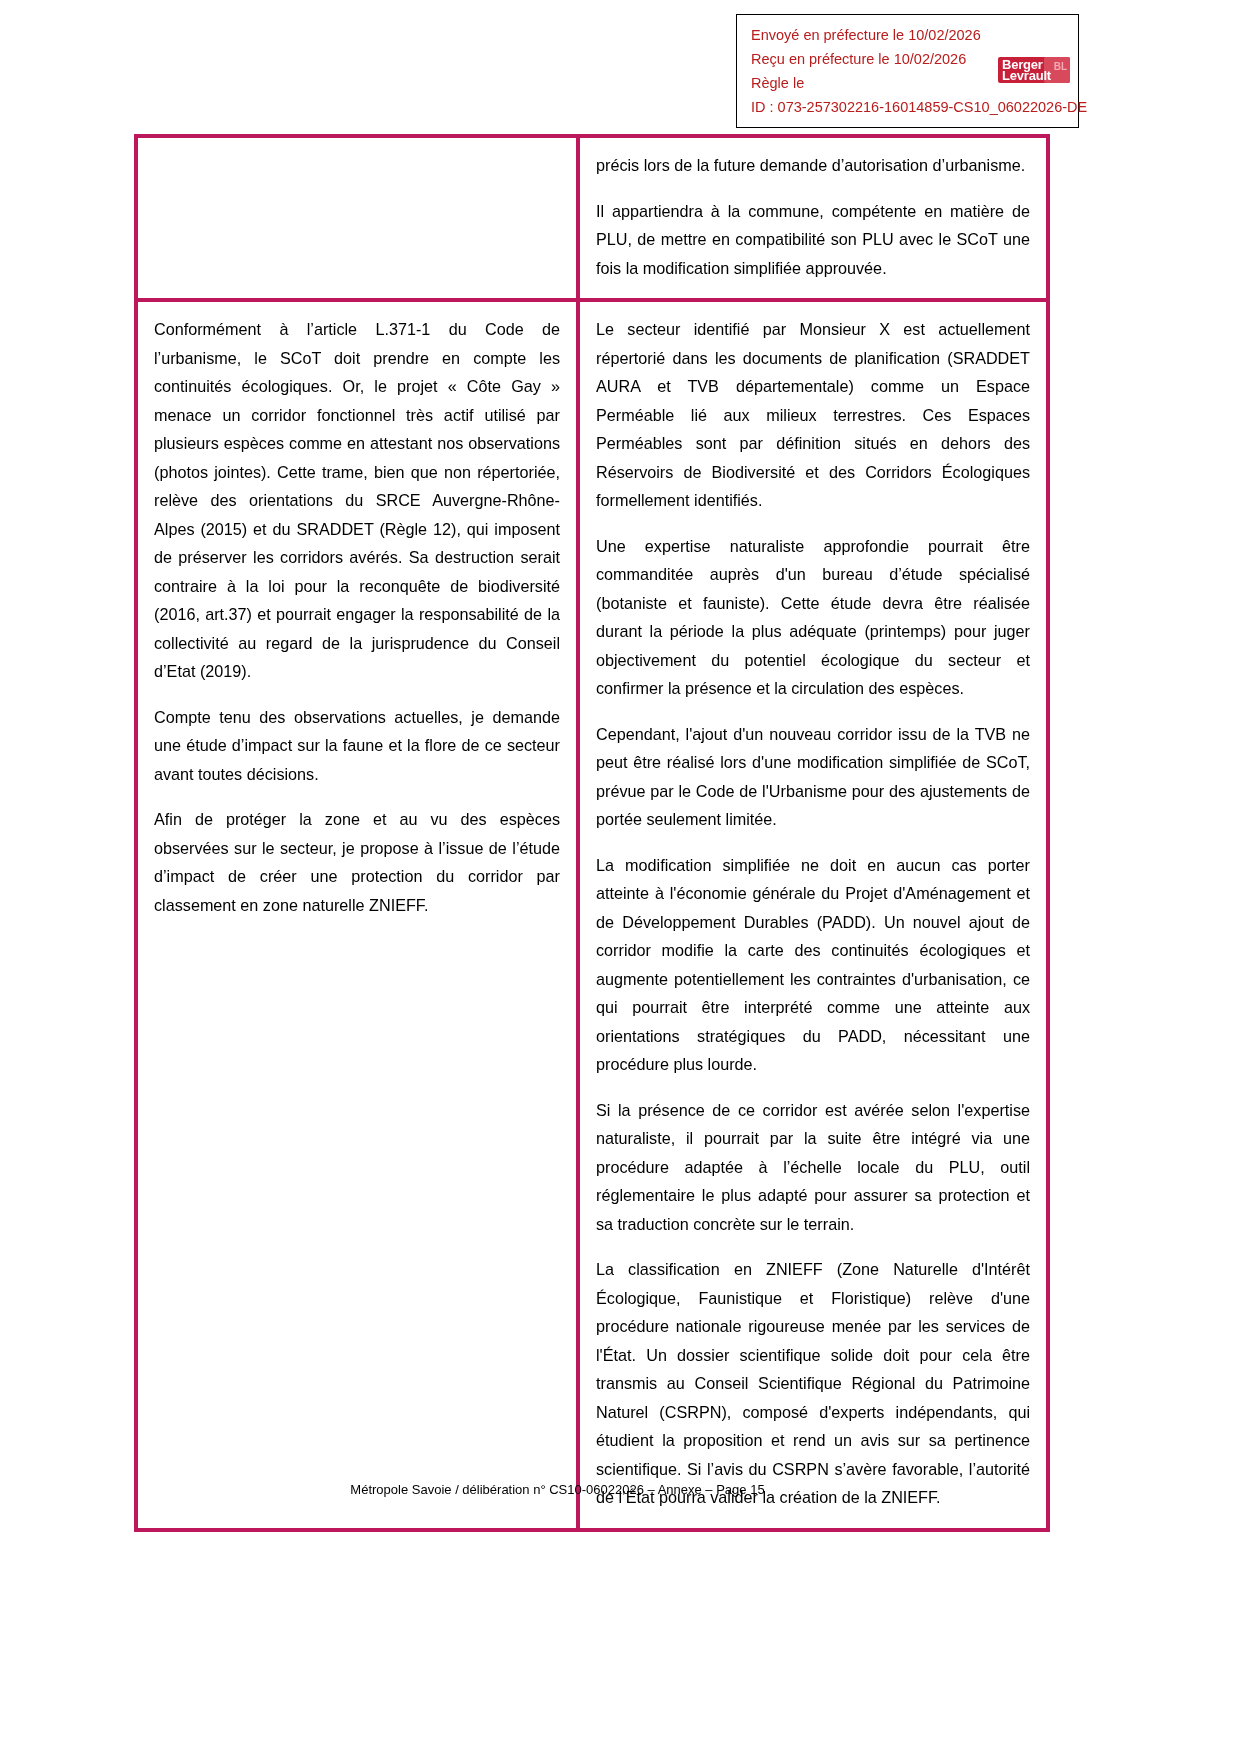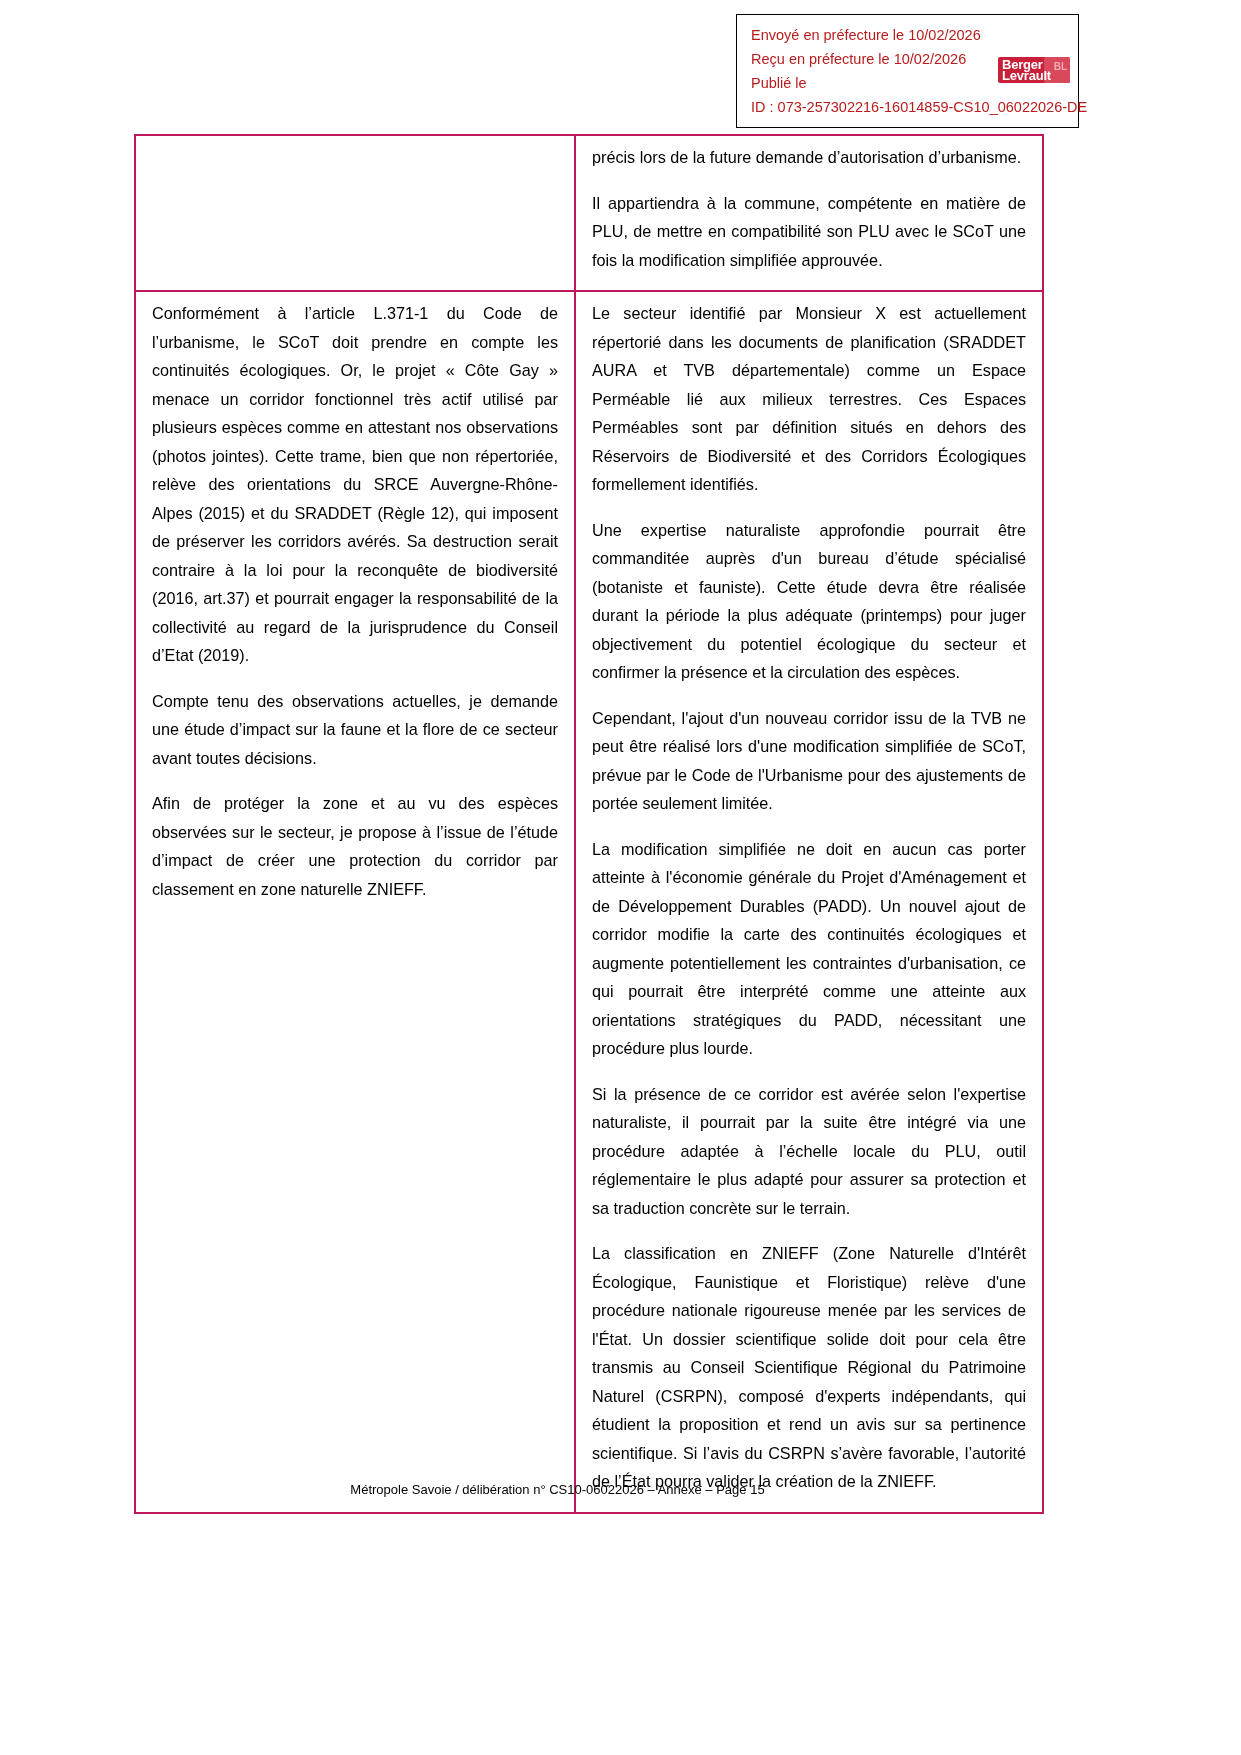--- a/index.html
+++ b/index.html
@@ -74,23 +74,23 @@
   
   .doc-table {
     position: absolute;
     left: 134px;
     top: 134px;
     width: 840px;
     border-collapse: collapse;
     table-layout: fixed;
   }
   .doc-table td {
-    border: 2px solid #be185d;
+    border: 4px solid #be185d;
     vertical-align: top;
-    padding: 7px 16px 16px 16px;
+    padding: 13px 16px 16px 16px;
   }
   .col-left { width: 406px; }
   .col-right { width: 434px; }
 
   .para {
     font-size: 16.2px;
     line-height: 28.5px;
     text-align: justify;
     text-justify: inter-word;
     margin: 0 0 17px 0;
@@ -116,21 +116,21 @@
     color: #000000;
     display: inline-block;
   }
 </style>
 </head>
 <body>
 
 <div class="stamp-box">
   <div class="stamp-line">Envoyé en préfecture le 10/02/2026</div>
   <div class="stamp-line">Reçu en préfecture le 10/02/2026</div>
-  <div class="stamp-line">Publié le</div>
+  <div class="stamp-line">Règle le</div>
   <div class="stamp-line">ID : 073-257302216-16014859-CS10_06022026-DE</div>
 
   <div class="stamp-logo">
     <div class="stamp-logo-bg"></div>
     <div class="stamp-logo-bg lighter"></div>
     <div class="stamp-logo-text">
       <div>Berger</div>
       <div>Levrault</div>
     </div>
     <div class="stamp-logo-bl">BL</div>

